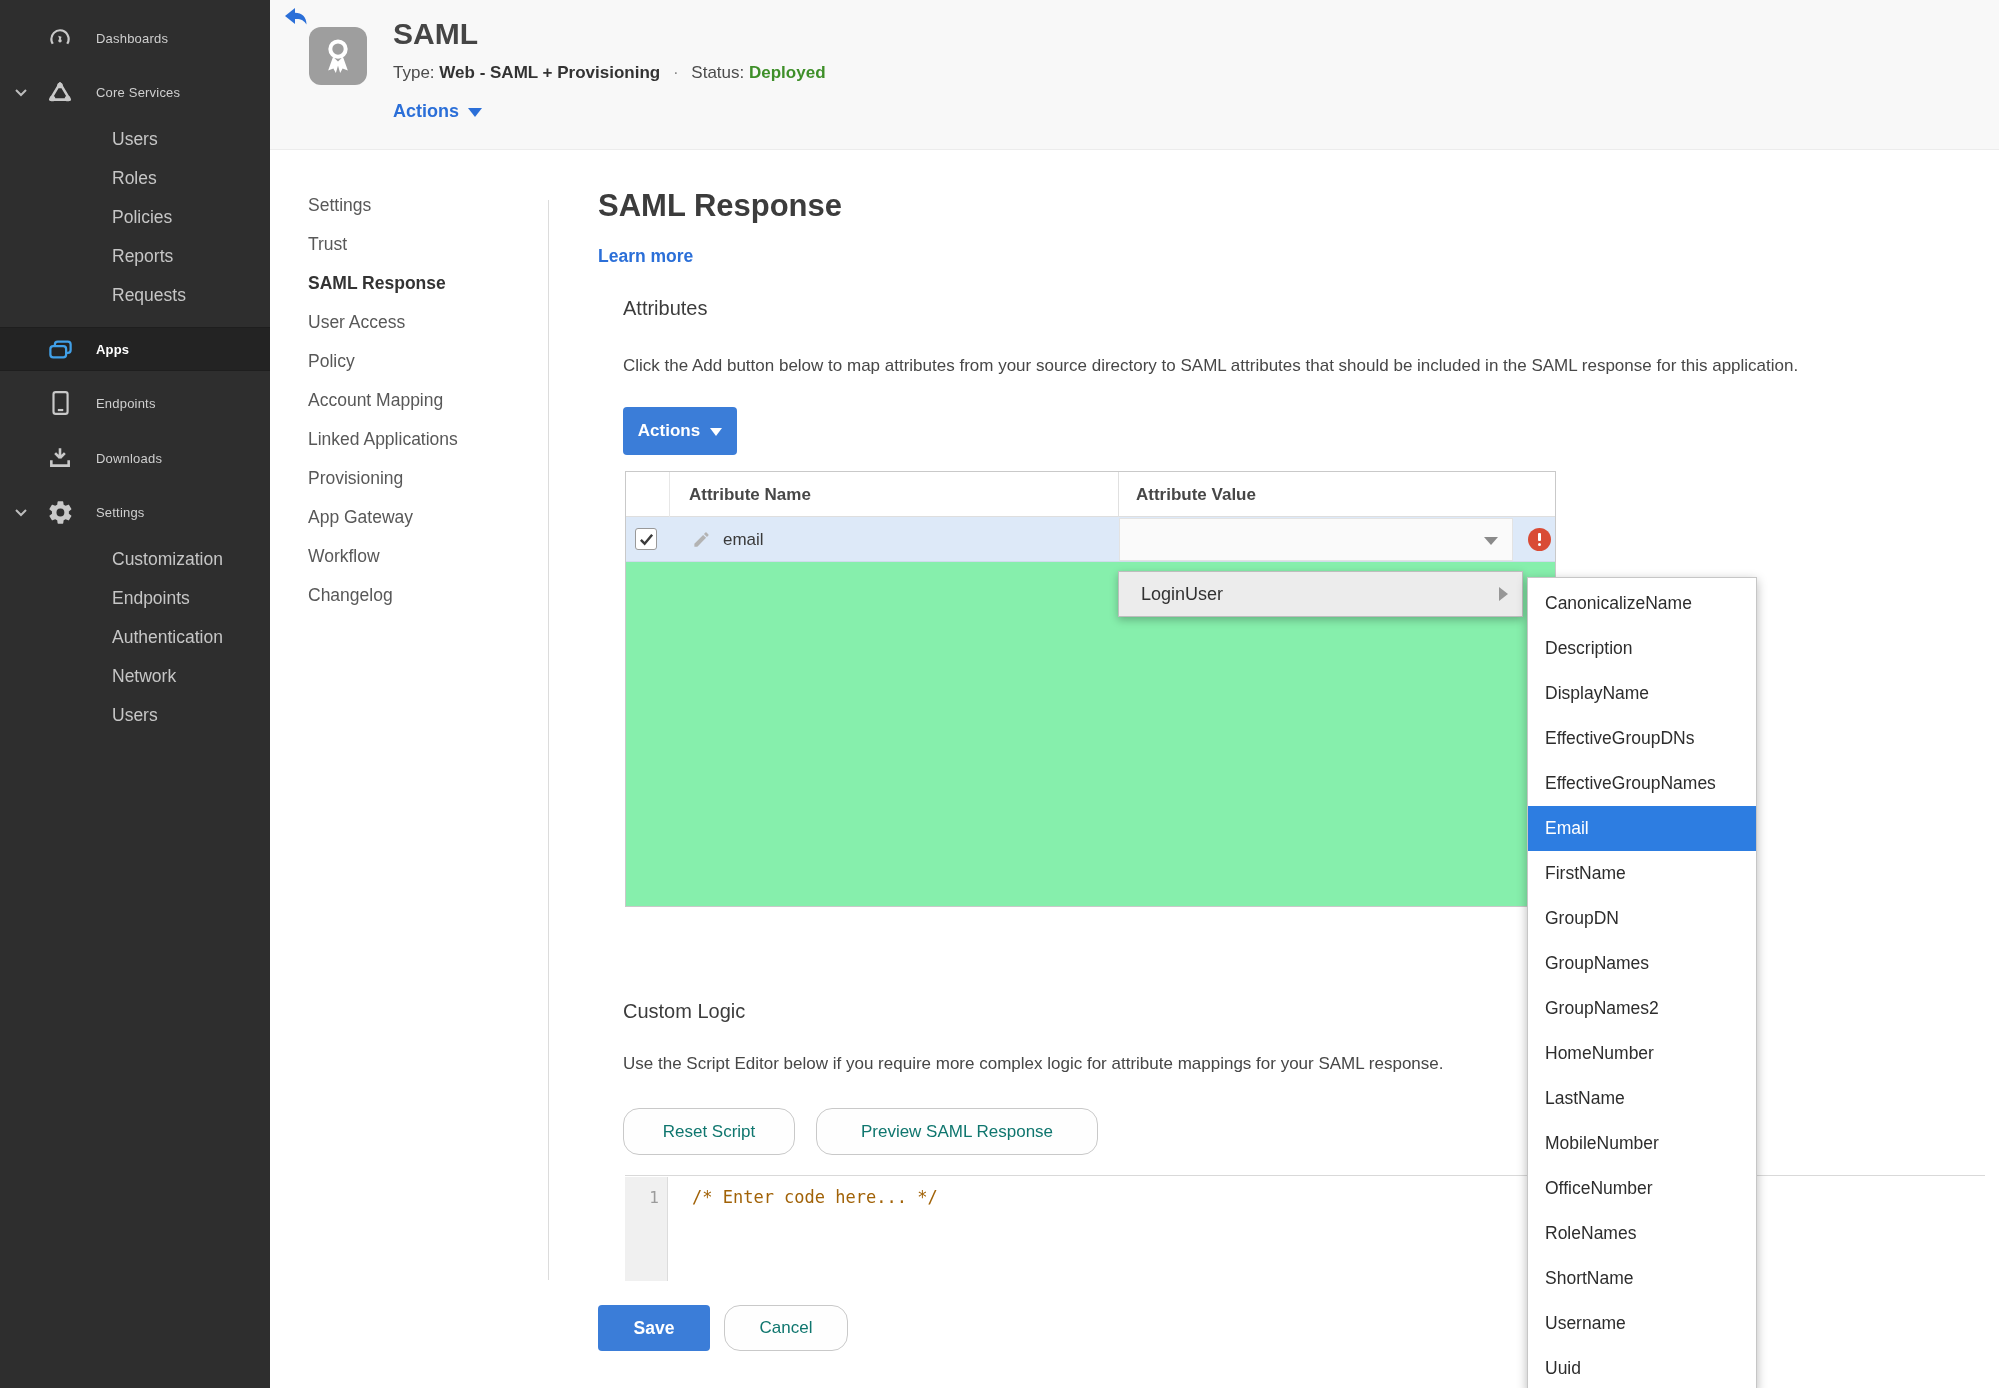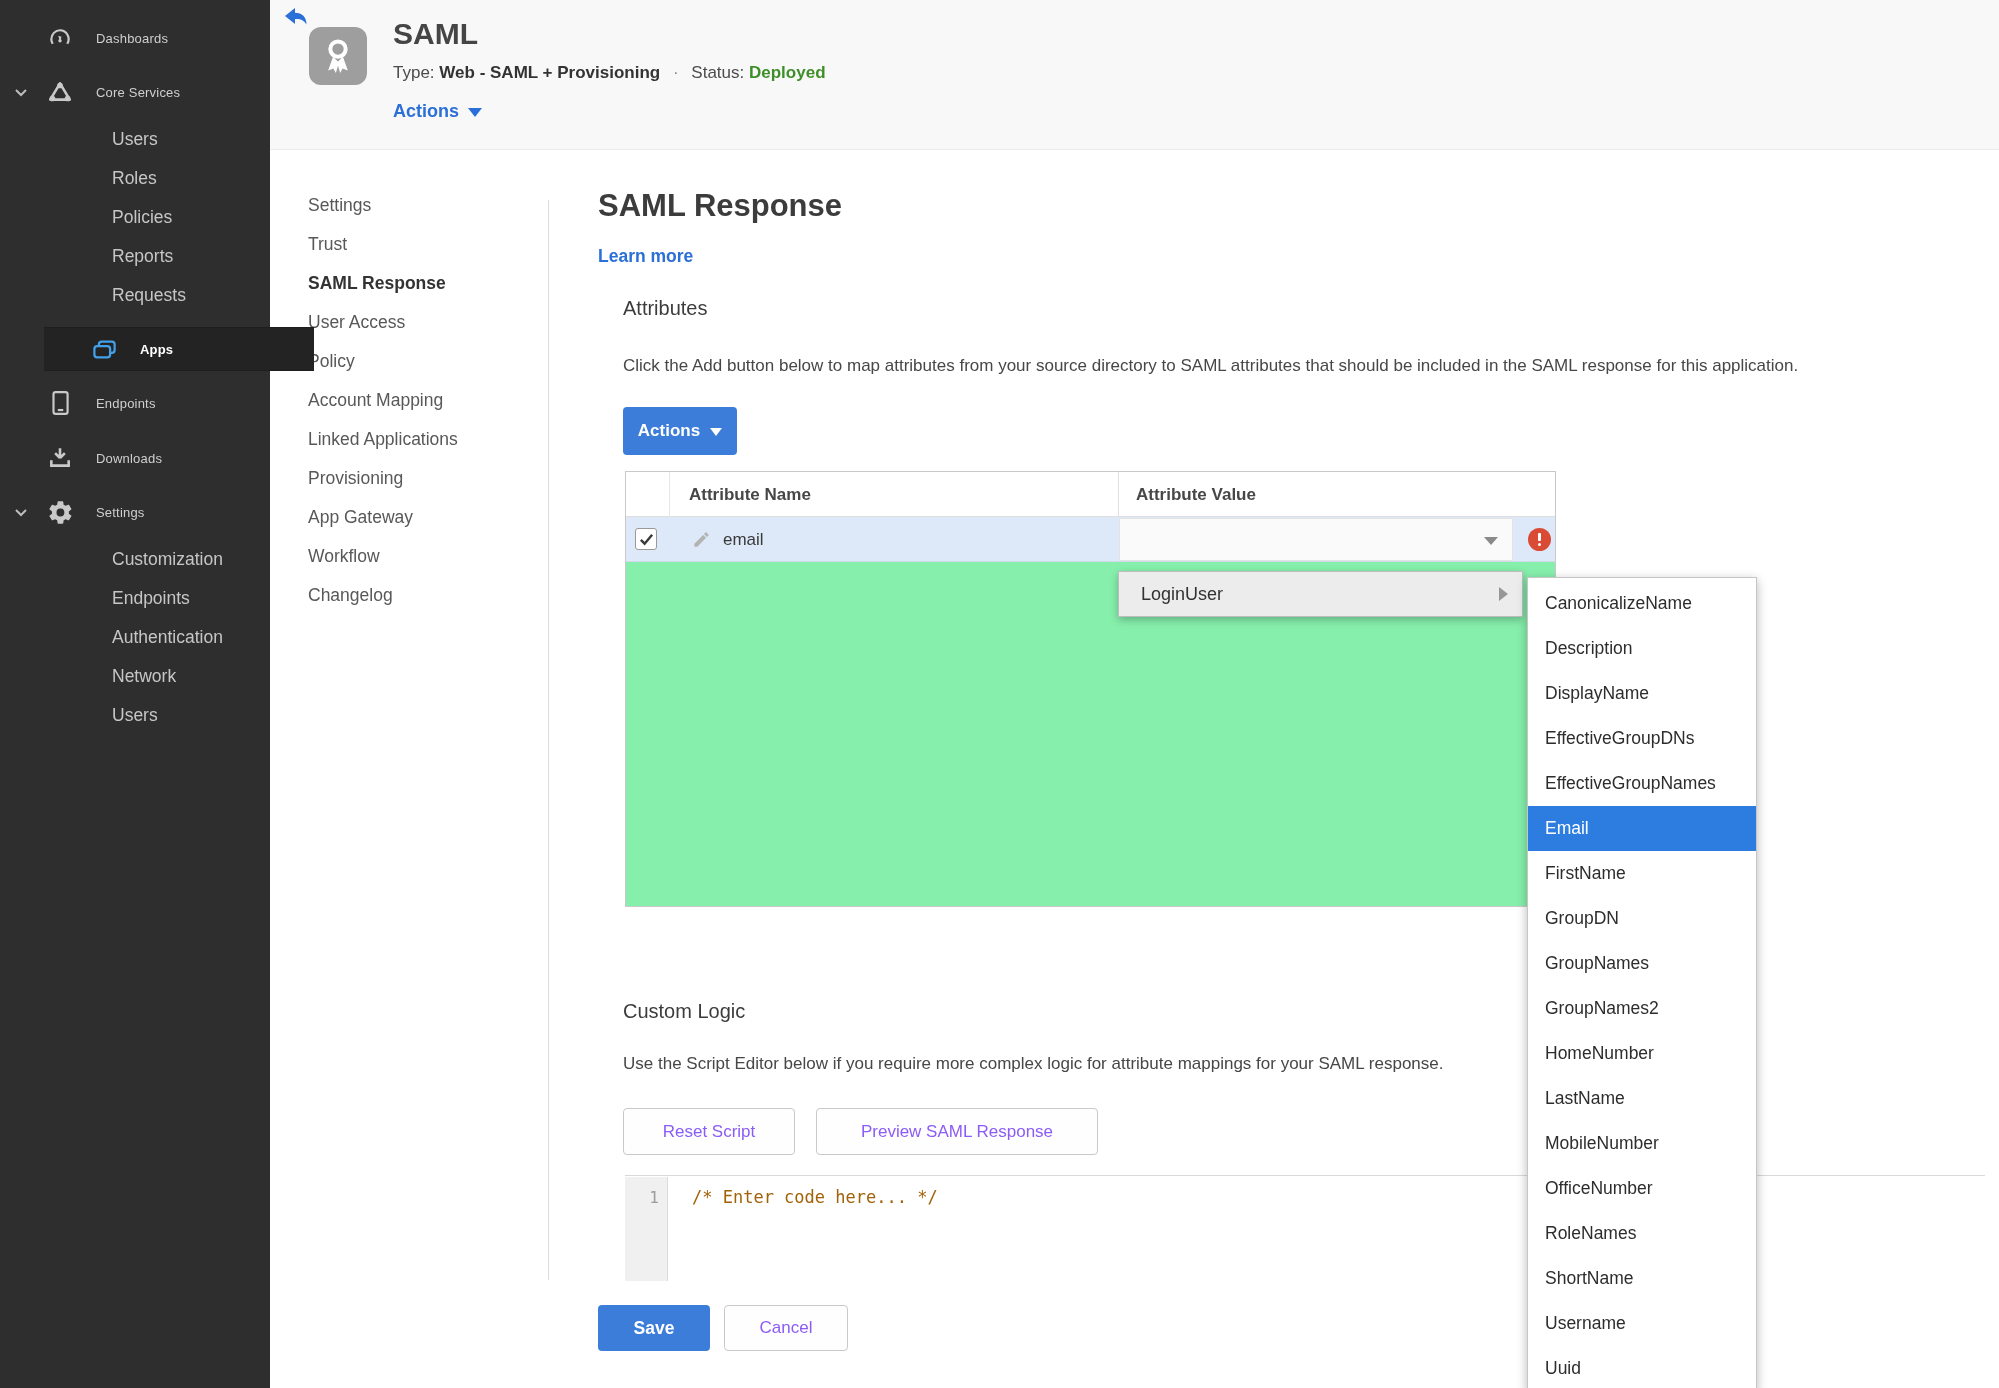--- a/index.html
+++ b/index.html
@@ -6,21 +6,21 @@
   html,body { width:1999px; height:1388px; }
   body { font-family:"Liberation Sans", sans-serif; background:#fff; position:relative; overflow:hidden; }
   #app { position:relative; width:1999px; height:1388px; background:#fff; overflow:hidden; }
 
   
   .sidebar { position:absolute; left:0; top:0; width:270px; height:1388px; background:#2e2e2e; z-index:5; }
   .srow { position:absolute; left:0; width:270px; height:44px; display:flex; align-items:center; cursor:pointer; }
   .schev { position:absolute; left:12px; width:18px; height:18px; display:flex; align-items:center; justify-content:center; }
   .sicon { position:absolute; left:45px; width:30px; height:30px; display:flex; align-items:center; justify-content:center; }
   .slabel { position:absolute; left:96px; font-size:13px; color:#cfcfcf; letter-spacing:.2px; }
-  .srow.active { background:#232323; border-top:1px solid #1e1e1e; border-bottom:1px solid #1e1e1e;margin-left:44px; }
+  .srow.active { background:#232323; border-top:1px solid #1e1e1e; border-bottom:1px solid #1e1e1e; }
   .srow.active .slabel { color:#ffffff; font-weight:bold; }
   .ssub { position:absolute; left:112px; width:158px; height:38px; display:flex; align-items:center; font-size:17.5px; color:#c6c6c6; cursor:pointer; }
 
   
   .header { position:absolute; left:270px; top:0; width:1729px; height:150px; background:#f8f8f8; border-bottom:1px solid #ececec;padding-left:28px; }
   .back-btn { position:absolute; left:14px; top:6px; width:26px; height:24px; cursor:pointer; }
   .app-tile { position:absolute; left:39px; top:27px; width:58px; height:58px; background:#9e9e9e; border-radius:12px; display:flex; align-items:center; justify-content:center; }
   .app-title { position:absolute; left:123px; top:17px; font-size:30px; font-weight:bold; color:#454545; }
   .meta-line { position:absolute; left:123px; top:63px; font-size:17px; color:#4c4c4c; }
   .meta-line b { color:#333; }
@@ -35,21 +35,21 @@
   .v-divider { position:absolute; left:548px; top:200px; width:1px; height:1080px; background:#dcdcdc; }
 
   
   .page-title { position:absolute; left:598px; top:188px; font-size:31px; font-weight:bold; color:#3c3c3c; }
   .learn-more { position:absolute; left:598px; top:246px; font-size:17.5px; font-weight:bold; color:#2b6fd8; cursor:pointer; }
   .sec-heading { position:absolute; font-size:20px; font-weight:normal; color:#3c3c3c; }
   .sec-desc { position:absolute; font-size:17px; color:#474747; white-space:nowrap; }
 
   .btn-blue { position:absolute; background:#3b7dd8; border:none; border-radius:4px; color:#fff; font-weight:bold; font-size:17px; font-family:"Liberation Sans",sans-serif; display:flex; align-items:center; justify-content:center; gap:10px; cursor:pointer; }
   .caret-white { width:0; height:0; border-left:6px solid transparent; border-right:6px solid transparent; border-top:8px solid #ffffff; margin-top:2px; }
-  .btn-plain { position:absolute; background:#fefefe; border:1px solid #c9c9c9; border-radius:4px; color:#8b5cf6; font-size:17px; font-family:"Liberation Sans",sans-serif; display:flex; align-items:center; justify-content:center; cursor:pointer; }
+  .btn-plain { position:absolute; background:#fefefe; border:1px solid #c9c9c9; border-radius:16px; color:#0f766e; font-size:17px; font-family:"Liberation Sans",sans-serif; display:flex; align-items:center; justify-content:center; cursor:pointer; }
 
   
   .attr-table { position:absolute; left:625px; top:471px; width:931px; height:436px; border:1px solid #c9c9c9; background:#86efac; }
   .attr-head { position:absolute; left:0; top:0; width:100%; height:45px; border-bottom:1px solid #dedede; background:#fff; }
   .col-line-1 { position:absolute; left:43px; top:0; width:1px; height:90px; background:#e7e7e7; }
   .col-line-2 { position:absolute; left:492px; top:0; width:1px; height:45px; background:#e0e0e0; }
   .th { position:absolute; top:0; height:45px; display:flex; align-items:center; font-size:17px; font-weight:bold; color:#474747; }
   .attr-row { position:absolute; left:0; top:45px; width:929px; height:45px; background:#dde9f8; border-bottom:1px solid #cfdcec; cursor:pointer; }
   .row-checkbox { position:absolute; left:9px; top:11px; width:22px; height:22px; background:#fff; border:1px solid #999; border-radius:3px; display:flex; align-items:center; justify-content:center; cursor:pointer; }
   .pencil { position:absolute; left:66px; top:13px; width:19px; height:19px; }

